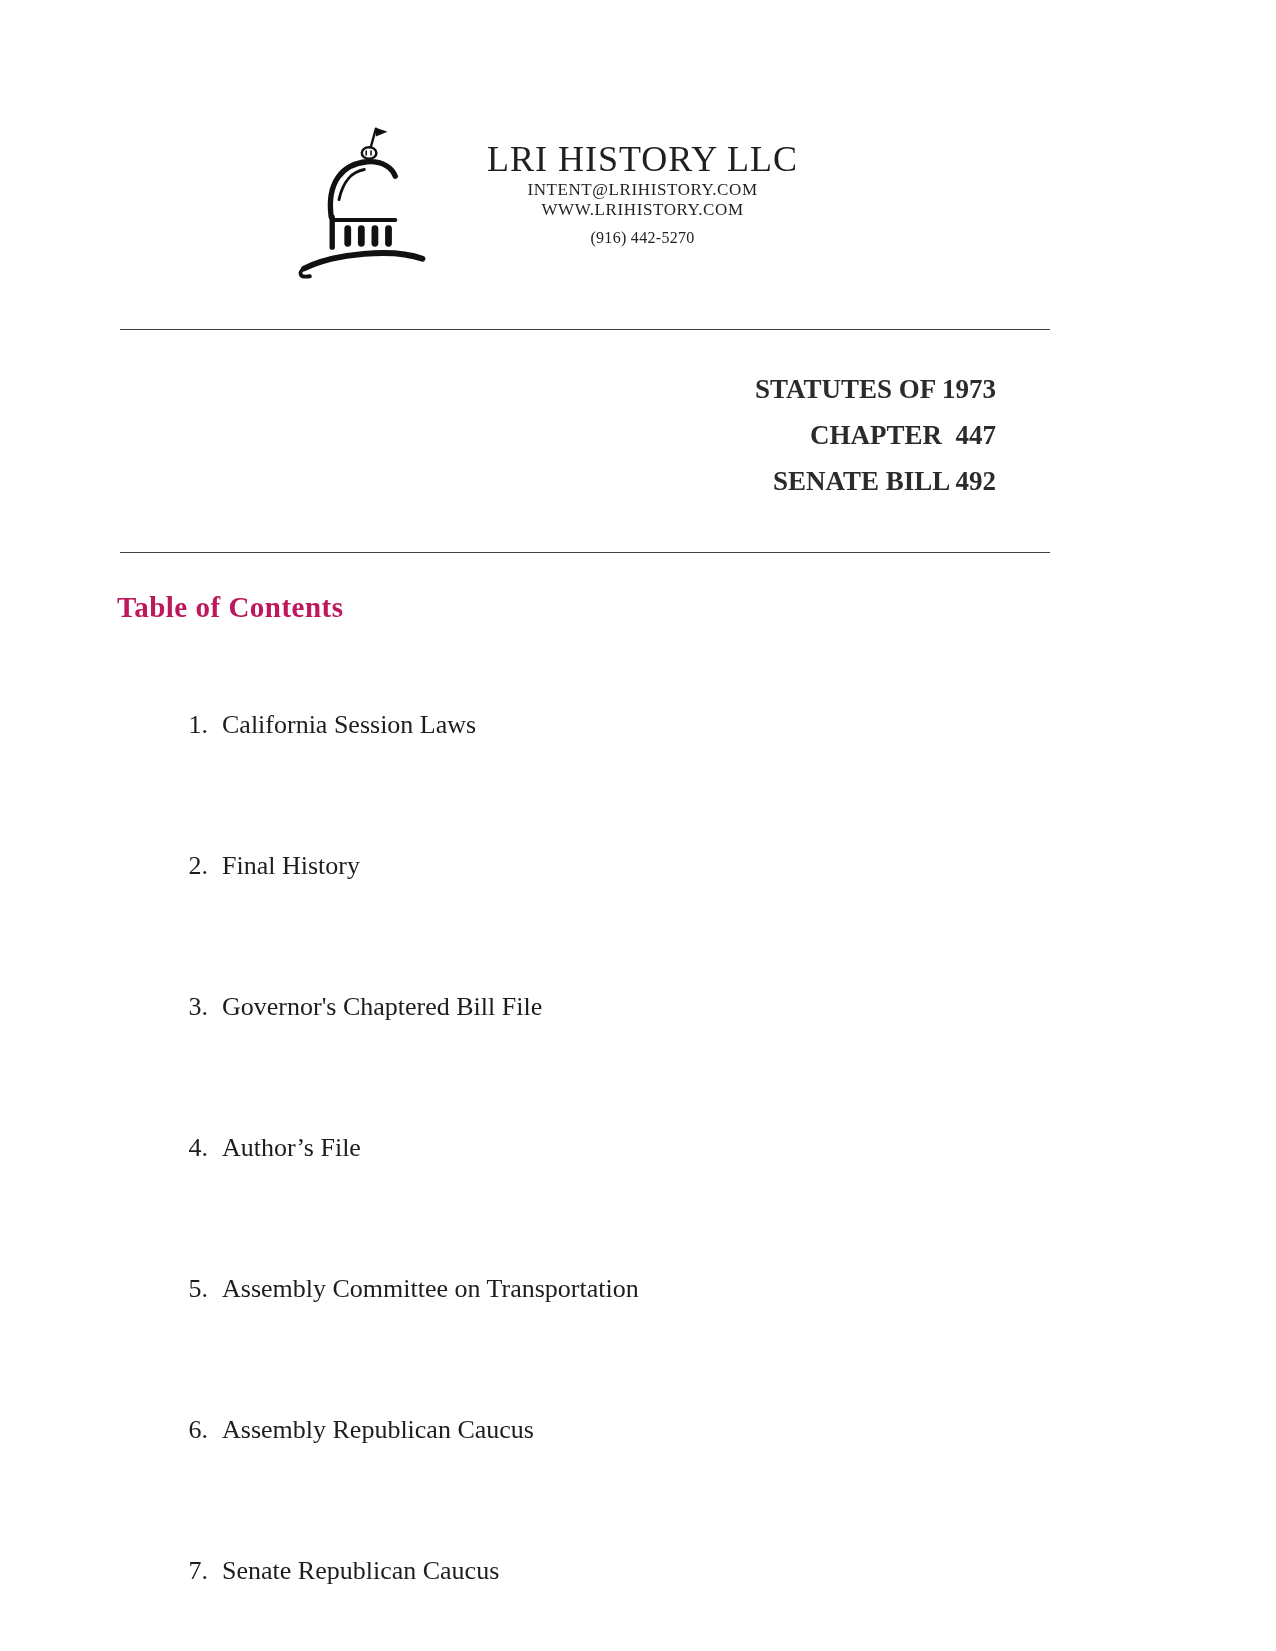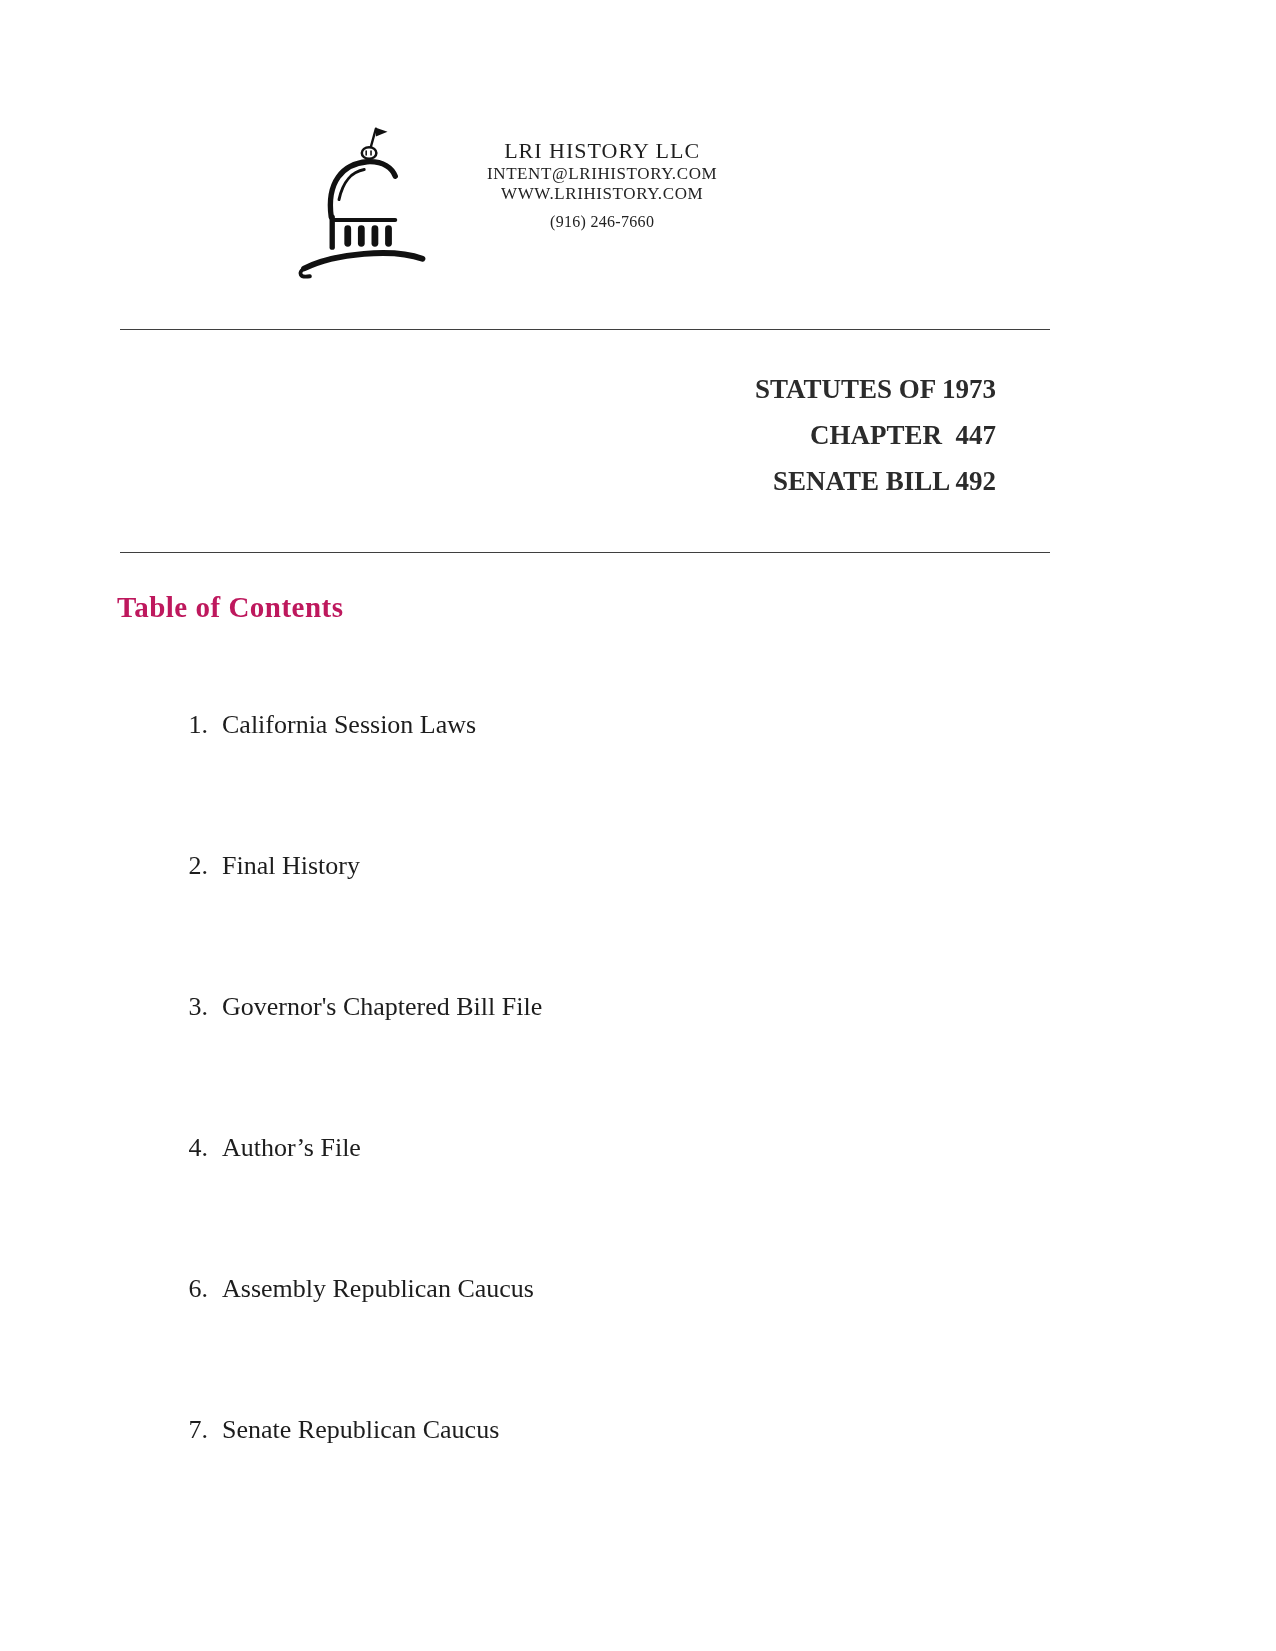--- a/index.html
+++ b/index.html
@@ -28,21 +28,21 @@
   .logo {
     width: 158px;
     height: 165px;
     flex: 0 0 auto;
   }
   .header-text {
     text-align: center;
     padding-top: 18px;
   }
   .company-name {
-    font-size: 22px;
+    font-size: 36px;
     letter-spacing: 1px;
     color: #1f1f1f;
     white-space: pre;
   }
   .contact-line {
     font-size: 17px;
     letter-spacing: 0.6px;
     margin-top: 0;
     color: #222222;
     white-space: pre;
@@ -128,21 +128,21 @@
       <path d="M83 112 L83 127" stroke="#111" stroke-width="7" stroke-linecap="round"></path>
       <path d="M97 112 L97 127" stroke="#111" stroke-width="7" stroke-linecap="round"></path>
 
       <path d="M10 153 C42 137 102 132 132 143" stroke="#111" stroke-width="6" stroke-linecap="round"></path>
       <path d="M10 153 C4 157 5 163 16 161" stroke="#111" stroke-width="4" stroke-linecap="round"></path>
     </svg>
     <div class="header-text">
       <div class="company-name">LRI HISTORY LLC</div>
       <div class="contact-line">INTENT@LRIHISTORY.COM</div>
       <div class="contact-line">WWW.LRIHISTORY.COM</div>
-      <div class="phone-line">(916) 246-7660</div>
+      <div class="phone-line">(916) 442-5270</div>
     </div>
   </div>
 
   <hr class="rule rule-1">
 
   <div class="title-block">
     <div class="title-line">STATUTES OF 1973</div>
     <div class="title-line">CHAPTER  447</div>
     <div class="title-line">SENATE BILL 492</div>
   </div>
@@ -158,20 +158,23 @@
     <li class="toc-item">
       <span class="toc-num">2.</span><span>Final History</span>
     </li>
     <li class="toc-item">
       <span class="toc-num">3.</span><span>Governor's Chaptered Bill File</span>
     </li>
     <li class="toc-item">
       <span class="toc-num">4.</span><span>Author’s File</span>
     </li>
     <li class="toc-item">
+      <span class="toc-num">5.</span><span>Assembly Committee on Transportation</span>
+    </li>
+    <li class="toc-item">
       <span class="toc-num">6.</span><span>Assembly Republican Caucus</span>
     </li>
     <li class="toc-item">
       <span class="toc-num">7.</span><span>Senate Republican Caucus</span>
     </li>
   </ol>
 
 </div>
 
 </body></html>

